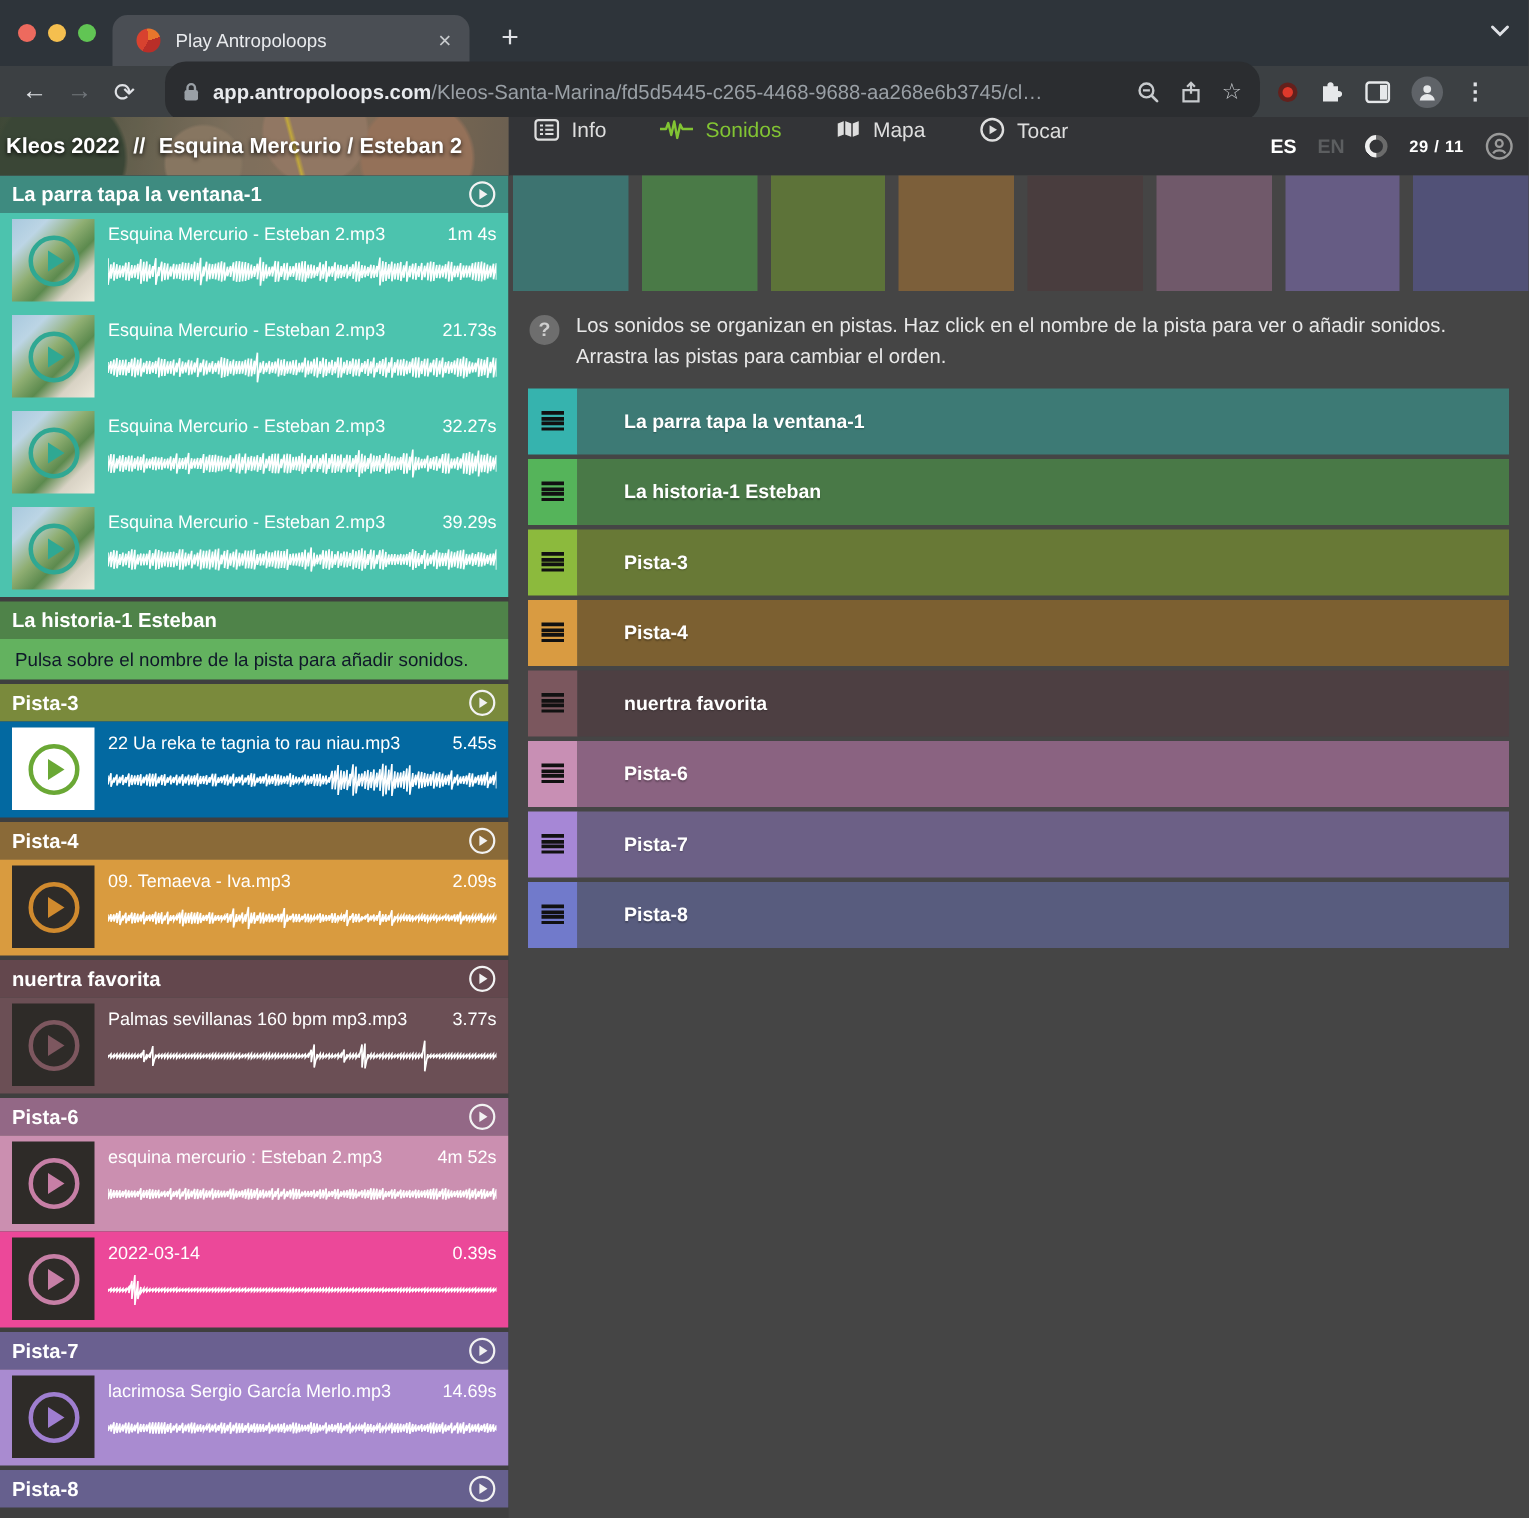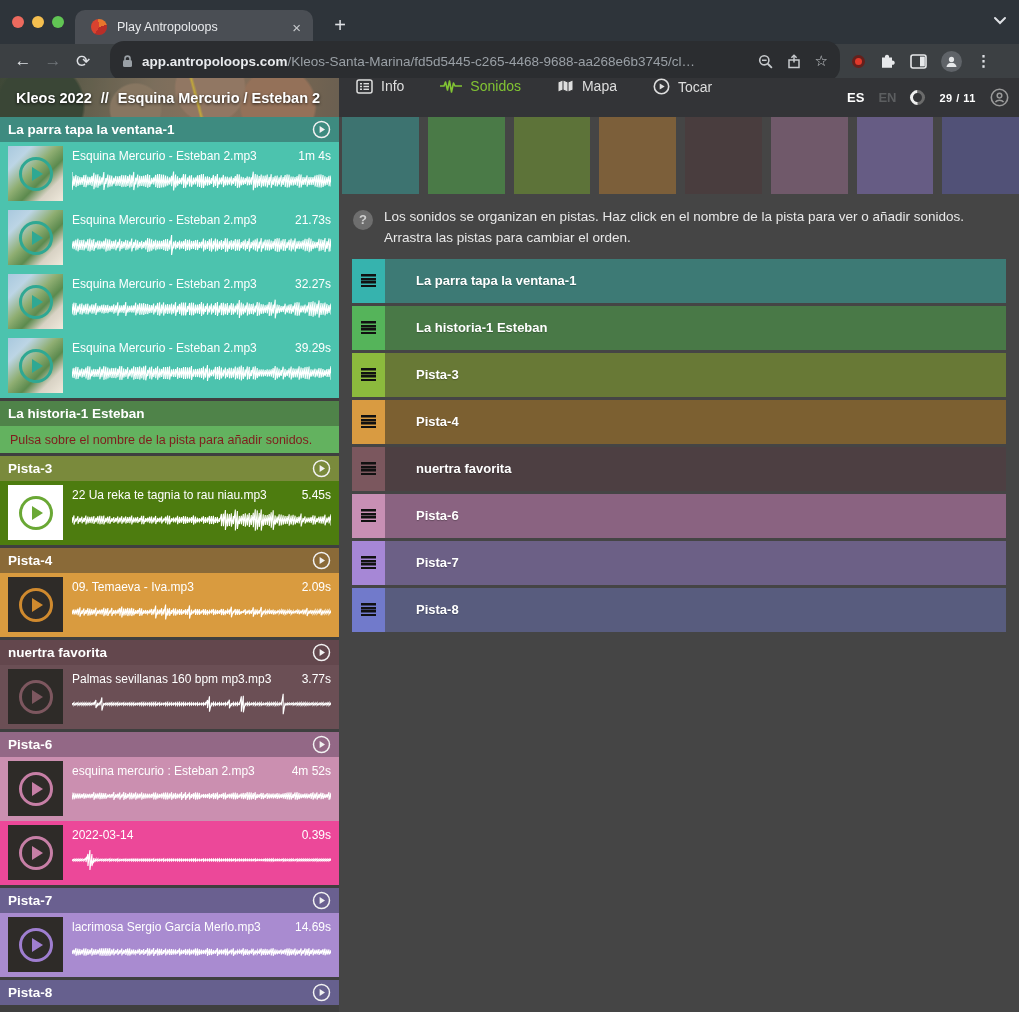--- a/index.html
+++ b/index.html
@@ -41,21 +41,21 @@
   .appheader { position:absolute; left:0; top:78px; width:1019px; height:39px; background:#333437; }
   .hdr-photo { position:absolute; left:0; top:0; width:339px; height:39px; overflow:hidden;
     background:
       linear-gradient(75deg, transparent 57%, rgba(236,205,62,.9) 57.6%, transparent 58.4%),
       radial-gradient(circle at 12% 70%, #43503d 0 14%, transparent 15%),
       radial-gradient(circle at 62% 25%, #ad8b74 0 16%, transparent 17%),
       radial-gradient(circle at 82% 70%, #b08468 0 13%, transparent 14%),
       radial-gradient(circle at 40% 80%, #a08a72 0 12%, transparent 13%),
       linear-gradient(100deg, #47523f 0%, #6e6a55 22%, #93816c 45%, #a2856c 66%, #8c7660 84%, #7d6f5e 100%); }
   .hdr-photo::after { content:""; position:absolute; inset:0; background:rgba(20,25,20,.18); }
-  .breadcrumb { position:absolute; left:16px; top:0; height:39px; display:flex; align-items:center; gap:9px;
+  .breadcrumb { position:absolute; left:4px; top:0; height:39px; display:flex; align-items:center; gap:9px;
                 color:#fff; font-size:14.5px; font-weight:700; text-shadow:0 1px 3px rgba(0,0,0,.8); z-index:2; white-space:nowrap; }
   .hdr-nav { position:absolute; left:356px; top:0; height:39px; display:flex; align-items:flex-start; gap:36px; }
   .nav-item { display:flex; align-items:center; gap:8px; color:#dedede; font-size:14px; }
   .nav-item.active { color:var(--accent-green,#82c433); }
   .hdr-right { position:absolute; right:10px; top:0; height:39px; display:flex; align-items:center; gap:14px; }
   .lang { font-size:13px; font-weight:700; color:#fff; }
   .lang.dim { color:#5c5e60; }
   .spinner { width:15px; height:15px; border-radius:50%; border:3px solid #6b6b6b;
              border-left-color:#efefef; border-top-color:#efefef; transform:rotate(-45deg); }
   .counter { font-size:11px; font-weight:700; color:#fff; letter-spacing:.5px; }
@@ -292,33 +292,33 @@
           <svg viewBox="0 0 260 26" preserveAspectRatio="none">
             <path d="M0 13 L0 8.4 L0 17.6 L2 7.9 L2 18.1 L4 6.8 L4 19.2 L6 7.1 L6 18.9 L8 9.4 L8 16.6 L10 8.4 L10 17.6 L12 9.2 L12 16.8 L14 7.5 L14 18.5 L16 6.2 L16 19.8 L18 6.5 L18 19.5 L20 9.6 L20 16.4 L22 9.0 L22 17.0 L24 9.2 L24 16.8 L26 9.2 L26 16.8 L28 6.8 L28 19.2 L30 8.8 L30 17.2 L32 6.2 L32 19.8 L34 6.7 L34 19.3 L36 7.6 L36 18.4 L38 8.5 L38 17.5 L40 7.9 L40 18.1 L42 8.0 L42 18.0 L44 7.8 L44 18.2 L46 8.8 L46 17.2 L48 6.2 L48 19.8 L50 6.2 L50 19.8 L52 8.4 L52 17.6 L54 9.2 L54 16.8 L56 7.2 L56 18.8 L58 9.7 L58 16.3 L60 8.5 L60 17.5 L62 6.3 L62 19.7 L64 7.1 L64 18.9 L66 7.1 L66 18.9 L68 6.4 L68 19.6 L70 7.7 L70 18.3 L72 6.3 L72 19.7 L74 5.7 L74 20.3 L76 9.8 L76 16.2 L78 7.3 L78 18.7 L80 6.6 L80 19.4 L82 8.9 L82 17.1 L84 7.8 L84 18.2 L86 6.3 L86 19.7 L88 8.5 L88 17.5 L90 9.0 L90 17.0 L92 7.0 L92 19.0 L94 7.1 L94 18.9 L96 6.9 L96 19.1 L98 6.4 L98 19.6 L100 9.4 L100 16.6 L102 8.9 L102 17.1 L104 9.1 L104 16.9 L106 7.2 L106 18.8 L108 8.2 L108 17.8 L110 8.2 L110 17.8 L112 7.1 L112 18.9 L114 7.0 L114 19.0 L116 7.4 L116 18.6 L118 7.3 L118 18.7 L120 6.1 L120 19.9 L122 9.3 L122 16.7 L124 9.0 L124 17.0 L126 9.0 L126 17.0 L128 8.5 L128 17.5 L130 8.1 L130 17.9 L132 6.5 L132 19.5 L134 8.4 L134 17.6 L136 5.0 L136 21.0 L138 8.5 L138 17.5 L140 9.8 L140 16.2 L142 9.6 L142 16.4 L144 6.8 L144 19.2 L146 7.1 L146 18.9 L148 6.2 L148 19.8 L150 7.5 L150 18.5 L152 9.5 L152 16.5 L154 7.5 L154 18.5 L156 8.9 L156 17.1 L158 7.7 L158 18.3 L160 7.8 L160 18.2 L162 8.6 L162 17.4 L164 6.5 L164 19.5 L166 7.5 L166 18.5 L168 6.7 L168 19.3 L170 5.5 L170 20.5 L172 7.0 L172 19.0 L174 9.4 L174 16.6 L176 6.4 L176 19.6 L178 6.9 L178 19.1 L180 9.9 L180 16.1 L182 6.8 L182 19.2 L184 6.3 L184 19.7 L186 8.0 L186 18.0 L188 9.6 L188 16.4 L190 9.5 L190 16.5 L192 9.4 L192 16.6 L194 9.9 L194 16.1 L196 9.3 L196 16.7 L198 9.6 L198 16.4 L200 9.3 L200 16.7 L202 8.2 L202 17.8 L204 6.1 L204 19.9 L206 7.4 L206 18.6 L208 8.7 L208 17.3 L210 10.0 L210 16.0 L212 6.7 L212 19.3 L214 8.9 L214 17.1 L216 9.9 L216 16.1 L218 8.4 L218 17.6 L220 6.6 L220 19.4 L222 8.3 L222 17.7 L224 8.7 L224 17.3 L226 8.6 L226 17.4 L228 6.3 L228 19.7 L230 7.6 L230 18.4 L232 8.2 L232 17.8 L234 7.2 L234 18.8 L236 6.9 L236 19.1 L238 6.5 L238 19.5 L240 9.3 L240 16.7 L242 9.6 L242 16.4 L244 8.7 L244 17.3 L246 9.4 L246 16.6 L248 8.2 L248 17.8 L250 8.3 L250 17.7 L252 9.0 L252 17.0 L254 10.0 L254 16.0 L256 9.1 L256 16.9 L258 9.0 L258 17.0 L260 6.2 L260 19.8" fill="none" stroke="#fff" stroke-width="1.1"></path>
           </svg>
         </div>
       </div>
     </div>
     <div class="trk">
       <div class="trk-head" style="background: rgb(79, 131, 73);">
         <span>La historia-1 Esteban</span>
       </div>
-      <div class="trk-hint" style="background: rgb(99, 178, 95); color: #7f1d1d;">Pulsa sobre el nombre de la pista para añadir sonidos.</div>
+      <div class="trk-hint" style="background: rgb(99, 178, 95); color: #0f172a;">Pulsa sobre el nombre de la pista para añadir sonidos.</div>
     </div>
     <div class="trk">
       <div class="trk-head" style="background: rgb(122, 138, 60);">
         <span>Pista-3</span>
         <span class="play-mini">
           <svg width="19" height="19" viewBox="0 0 19 19">
             <circle cx="9.5" cy="9.5" r="8" fill="none" stroke="#f2f2f2" stroke-width="1.5"></circle>
             <path d="M7.6 6 L13 9.5 L7.6 13 Z" fill="#f2f2f2"></path>
           </svg>
         </span>
       </div>
-      <div class="clip" style="background: #4d7c0f;">
+      <div class="clip" style="background: #0369a1;">
         <div class="thumb white">
           <div class="play-ring" style="color: rgb(106, 168, 53);"></div>
         </div>
         <div class="clip-top">
           <span>22 Ua reka te tagnia to rau niau.mp3</span>
           <span class="dur">5.45s</span>
         </div>
         <div class="waveform">
           <svg viewBox="0 0 260 26" preserveAspectRatio="none">
             <path d="M0 13 L0 10.0 L0 16.0 L2 8.5 L2 17.5 L4 11.4 L4 14.6 L6 9.3 L6 16.7 L8 10.9 L8 15.1 L10 9.7 L10 16.3 L12 11.0 L12 15.0 L14 8.6 L14 17.4 L16 9.6 L16 16.4 L18 10.0 L18 16.0 L20 9.7 L20 16.3 L22 9.1 L22 16.9 L24 10.8 L24 15.2 L26 9.3 L26 16.7 L28 8.7 L28 17.3 L30 8.9 L30 17.1 L32 8.6 L32 17.4 L34 10.8 L34 15.2 L36 9.7 L36 16.3 L38 9.2 L38 16.8 L40 11.2 L40 14.8 L42 10.1 L42 15.9 L44 11.0 L44 15.0 L46 9.5 L46 16.5 L48 10.6 L48 15.4 L50 9.2 L50 16.8 L52 10.6 L52 15.4 L54 9.5 L54 16.5 L56 10.1 L56 15.9 L58 9.8 L58 16.2 L60 8.6 L60 17.4 L62 10.4 L62 15.6 L64 10.4 L64 15.6 L66 9.9 L66 16.1 L68 11.1 L68 14.9 L70 8.8 L70 17.2 L72 8.8 L72 17.2 L74 11.1 L74 14.9 L76 10.8 L76 15.2 L78 9.8 L78 16.2 L80 9.4 L80 16.6 L82 10.6 L82 15.4 L84 8.9 L84 17.1 L86 11.0 L86 15.0 L88 10.8 L88 15.2 L90 9.5 L90 16.5 L92 11.4 L92 14.6 L94 9.8 L94 16.2 L96 8.5 L96 17.5 L98 8.8 L98 17.2 L100 11.3 L100 14.7 L102 10.6 L102 15.4 L104 10.6 L104 15.4 L106 8.8 L106 17.2 L108 10.0 L108 16.0 L110 10.3 L110 15.7 L112 9.1 L112 16.9 L114 9.3 L114 16.7 L116 10.0 L116 16.0 L118 10.6 L118 15.4 L120 10.1 L120 15.9 L122 8.5 L122 17.5 L124 9.6 L124 16.4 L126 10.7 L126 15.3 L128 11.2 L128 14.8 L130 11.3 L130 14.7 L132 9.3 L132 16.7 L134 10.1 L134 15.9 L136 10.5 L136 15.5 L138 9.0 L138 17.0 L140 9.1 L140 16.9 L142 8.8 L142 17.2 L144 10.1 L144 15.9 L146 10.0 L146 16.0 L148 11.2 L148 14.8 L150 6.9 L150 19.1 L152 6.7 L152 19.3 L154 3.0 L154 23.0 L156 6.5 L156 19.5 L158 7.1 L158 18.9 L160 6.3 L160 19.7 L162 8.9 L162 17.1 L164 2.5 L164 23.5 L166 4.0 L166 22.0 L168 8.9 L168 17.1 L170 8.7 L170 17.3 L172 7.1 L172 18.9 L174 6.3 L174 19.7 L176 7.6 L176 18.4 L178 6.0 L178 20.0 L180 8.1 L180 17.9 L182 5.8 L182 20.2 L184 2.2 L184 23.8 L186 3.4 L186 22.6 L188 6.1 L188 19.9 L190 2.4 L190 23.6 L192 7.2 L192 18.8 L194 8.0 L194 18.0 L196 8.0 L196 18.0 L198 7.0 L198 19.0 L200 5.3 L200 20.7 L202 3.2 L202 22.8 L204 8.4 L204 17.6 L206 9.5 L206 16.5 L208 7.3 L208 18.7 L210 7.6 L210 18.4 L212 8.3 L212 17.7 L214 8.9 L214 17.1 L216 9.1 L216 16.9 L218 7.3 L218 18.7 L220 8.6 L220 17.4 L222 7.8 L222 18.2 L224 8.7 L224 17.3 L226 9.9 L226 16.1 L228 9.5 L228 16.5 L230 6.6 L230 19.4 L232 10.9 L232 15.1 L234 9.4 L234 16.6 L236 10.6 L236 15.4 L238 10.4 L238 15.6 L240 10.0 L240 16.0 L242 8.3 L242 17.7 L244 8.7 L244 17.3 L246 10.9 L246 15.1 L248 9.8 L248 16.2 L250 9.5 L250 16.5 L252 9.3 L252 16.7 L254 7.7 L254 18.3 L256 10.6 L256 15.4 L258 9.6 L258 16.4 L260 7.4 L260 18.6" fill="none" stroke="#fff" stroke-width="1.1"></path>

